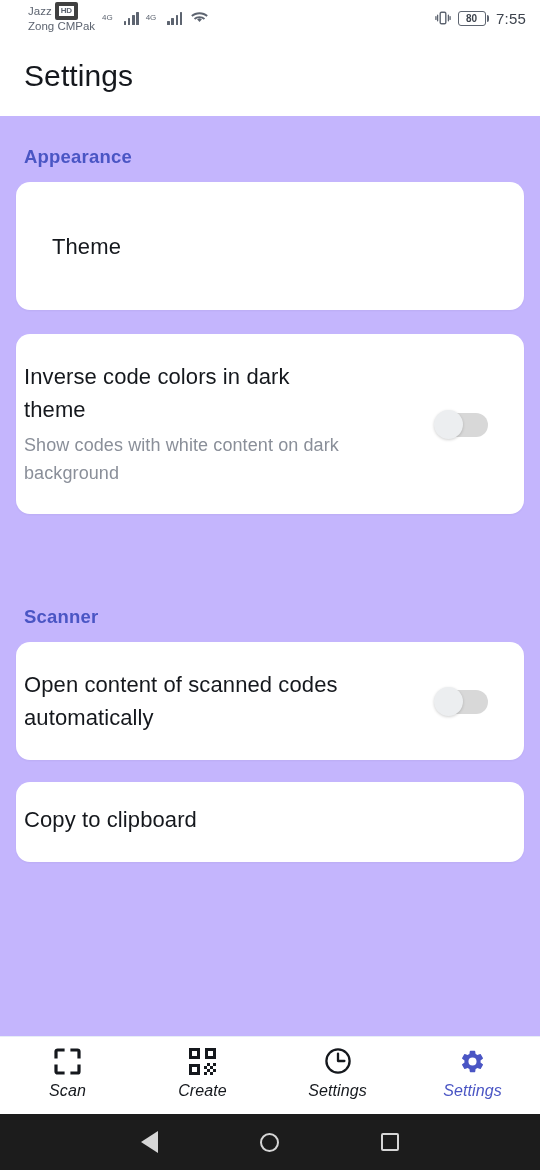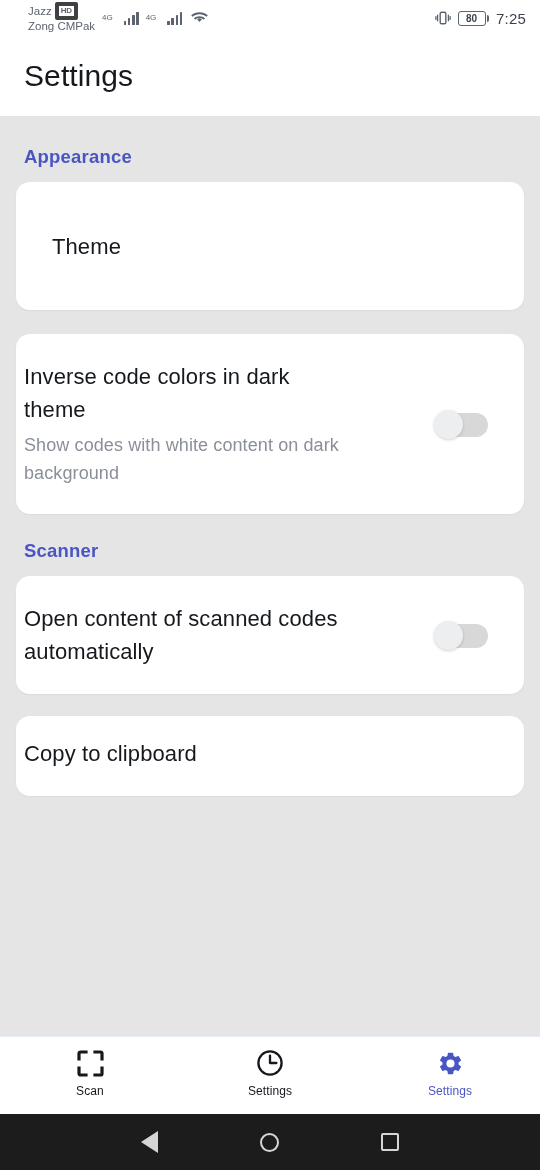--- a/index.html
+++ b/index.html
@@ -111,33 +111,33 @@
   .app-title {
     font-size: 30px;
     font-weight: 400;
     color: #15181d;
     letter-spacing: 0.1px;
   }
 
   
   .content {
     flex: 1 1 auto;
-    background: #e5e5e5;
+    background: #c4b5fd;
     overflow: hidden;
     position: relative;
   }
 
   .section-title {
     color: #4a55c4;
     font-size: 18.5px;
     font-weight: 600;
     padding: 30px 24px 14px 24px;
     letter-spacing: .2px;
   }
-  .section-title.scanner { padding-top: 26px; }
+  .section-title.scanner { padding-top: 92px; }
 
   .card {
     background: #ffffff;
     border-radius: 14px;
     margin: 0 16px 0 16px;
     box-shadow: 0 1px 2px rgba(30,40,80,0.05);
     display: flex;
     align-items: center;
     padding: 0 0 0 36px;
     min-height: 70px;
@@ -211,23 +211,24 @@
     padding-bottom: 4px;
   }
   .navitem {
     display: flex;
     flex-direction: column;
     align-items: center;
     gap: 7px;
     width: 112px;
   }
   .navlabel {
-    font-size: 12px;
+    font-size: 16px;
     color: #15181d;
     letter-spacing: .1px;
+    font-style: italic;
   }
   .navitem.active .navlabel { color: #4a55c4; }
   .navicon { height: 28px; display:flex; align-items:center; justify-content:center; }
 
   
   .qr { width: 27px; height: 27px; position: relative; }
   .qr .sq {
     position:absolute; width: 11px; height: 11px;
     background: #15181d;
   }
@@ -321,21 +322,21 @@
       <span class="vibrate">
         <svg width="16" height="16" viewBox="0 0 16 16">
           <rect x="5.2" y="2.2" width="5.6" height="11.6" rx="1.3" fill="none" stroke="#5d6470" stroke-width="1.4"></rect>
           <path d="M2.6 5.2v5.6M0.9 6.6v2.8M13.4 5.2v5.6M15.1 6.6v2.8" stroke="#5d6470" stroke-width="1.3" stroke-linecap="round"></path>
         </svg>
       </span>
       <span class="battery">
         <span class="batt-body">80</span>
         <span class="batt-cap"></span>
       </span>
-      <span class="clock">7:25</span>
+      <span class="clock">7:55</span>
     </div>
   </div>
 
   <div class="app-header">
     <div class="app-title">Settings</div>
   </div>
 
   <div class="content">
 
     <div class="section-title">Appearance</div>
@@ -385,20 +386,31 @@
 
     <div class="navitem">
       <span class="navicon">
         <svg width="27" height="27" viewBox="0 0 27 27">
           <path d="M2 9V3.6C2 2.7 2.7 2 3.6 2H9M18 2h5.4c.9 0 1.6.7 1.6 1.6V9M25 18v5.4c0 .9-.7 1.6-1.6 1.6H18M9 25H3.6C2.7 25 2 24.3 2 23.4V18" fill="none" stroke="#15181d" stroke-width="3.2" stroke-linecap="square"></path>
         </svg>
       </span>
       <span class="navlabel">Scan</span>
     </div>
 
+    <div class="navitem">
+      <span class="navicon">
+        <span class="qr">
+          <span class="sq tl"></span>
+          <span class="sq tr"></span>
+          <span class="sq bl"></span>
+          <span class="dots"></span>
+        </span>
+      </span>
+      <span class="navlabel">Create</span>
+    </div>
 
     <div class="navitem">
       <span class="navicon">
         <svg width="28" height="28" viewBox="0 0 28 28">
           <circle cx="14" cy="14" r="11.6" fill="none" stroke="#15181d" stroke-width="2.3"></circle>
           <path d="M14 6.6V14h6.4" fill="none" stroke="#15181d" stroke-width="2.3" stroke-linecap="round" stroke-linejoin="round"></path>
         </svg>
       </span>
       <span class="navlabel">Settings</span>
     </div>

